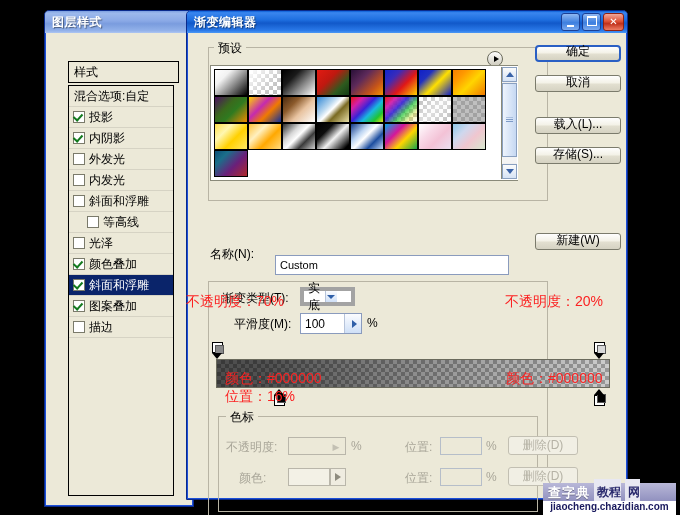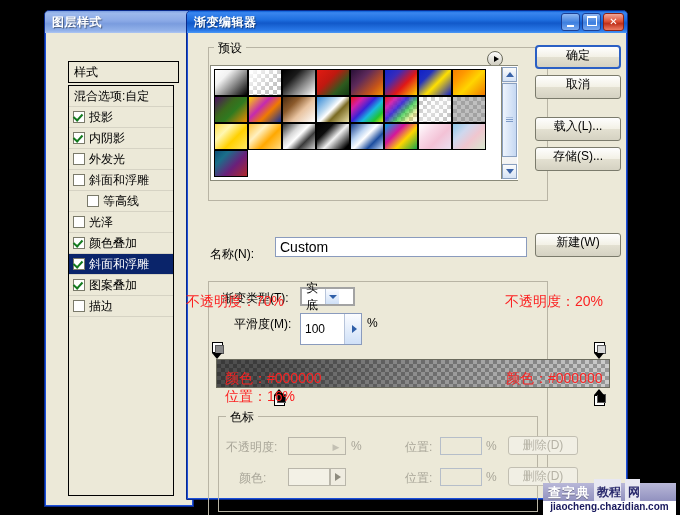--- a/index.html
+++ b/index.html
@@ -79,35 +79,35 @@
   .sb-btn.up .caret{border-bottom:5px solid #3a63a8;}
   .sb-btn.dn .caret{border-top:5px solid #3a63a8;}
   .sb-thumb{position:absolute;left:0;right:0;top:16px;height:74px;
         background:linear-gradient(90deg,#eef4fd,#c6d8f2);border:1px solid #8aa0c0;box-sizing:border-box;}
   .sb-grip{position:absolute;left:3px;right:3px;top:50%;transform:translateY(-50%);height:5px;
         background:repeating-linear-gradient(180deg,#7e9bc7 0 1px,transparent 1px 2px);}
   .sb-track{position:absolute;left:0;right:0;top:90px;bottom:16px;background:#f4f4f4;}
 
   
   .lbl{position:absolute;font-size:12px;white-space:nowrap;}
-  #nameInput{position:absolute;left:85px;top:204px;width:252px;height:20px;box-sizing:border-box;
-      border:1px solid #8a9bbd;background:#fff;font-family:inherit;font-size:14px;
+  #nameInput{position:absolute;left:85px;top:222px;width:234px;height:20px;box-sizing:border-box;
+      border:1px solid #8a9bbd;background:#fff;font-family:inherit;font-size:11px;
       padding:0 4px;color:#000;outline:none;}
 
   
   #typeGrp{left:16px;top:248px;width:320px;height:226px;}
-  .combo{position:absolute;height:19px;box-sizing:border-box;border:2px solid #a3a3a3;background:#fff;
+  .combo{position:absolute;height:19px;box-sizing:border-box;border:4px solid #a3a3a3;background:#fff;
       display:flex;align-items:center;font-size:12px;padding:0 14px 0 4px;}
   .combo .dd{margin-left:auto;width:16px;height:100%;
       background:linear-gradient(180deg,#fbfcff,#cfe0f7);border-left:1px solid #b7c4da;
       display:flex;align-items:center;justify-content:center;}
   .combo .dd::after{content:"";border-left:4px solid transparent;border-right:4px solid transparent;
       border-top:4px solid #2f5fa8;}
   #typeCombo{left:110px;top:254px;width:55px;}
-  #smoothBox{position:absolute;left:110px;top:280px;width:62px;height:32px;box-sizing:border-box;
+  #smoothBox{position:absolute;left:110px;top:280px;width:62px;height:21px;box-sizing:border-box;
       border:1px solid #8a9bbd;background:#fff;display:flex;align-items:center;font-size:12px;padding-left:4px;}
   #smoothBox .dd{margin-left:auto;width:16px;height:100%;
       background:linear-gradient(180deg,#fbfcff,#cfe0f7);border-left:1px solid #b7c4da;
       display:flex;align-items:center;justify-content:center;}
   #smoothBox .dd::after{content:"";border-left:5px solid #2f5fa8;border-top:4px solid transparent;
       border-bottom:4px solid transparent;margin-left:2px;}
 
   
   #gradStrip{position:absolute;left:26px;top:326px;width:394px;height:29px;
       border:1px solid #6a6a5c;box-sizing:border-box;}
@@ -131,23 +131,23 @@
   
   #stopsGrp{left:26px;top:383px;width:300px;height:82px;}
   #stopsLbl{left:36px;top:376px;}
   .dim{color:#a9a699;}
   .fld{position:absolute;height:18px;box-sizing:border-box;border:1px solid #b9b6aa;background:#ece9d8;}
   .fld.blue{border-color:#8a9bbd;}
   .btn-dim{position:absolute;height:19px;box-sizing:border-box;border:1px solid #c2bfb2;border-radius:3px;
       background:#f1efe4;color:#b5b2a5;font-size:12px;display:flex;align-items:center;justify-content:center;}
 
   
-  .btn{position:absolute;width:86px;height:24px;box-sizing:border-box;border:1px solid #7b7b6c;border-radius:3px;
+  .btn{position:absolute;width:86px;height:17px;box-sizing:border-box;border:1px solid #7b7b6c;border-radius:3px;
       background:linear-gradient(180deg,#fefefe 0%,#f3f1e6 48%,#e3e0d1 52%,#d5d2c2 100%);
-      font-size:12px;display:flex;align-items:flex-start;justify-content:center;color:#000;}
+      font-size:12px;display:flex;align-items:flex-end;justify-content:center;color:#000;}
   .btn.default{border:2px solid #2a5fc4;border-radius:4px;}
 
   
   .anno{position:absolute;color:#fb2222;font-size:14px;white-space:nowrap;font-weight:normal;}
 
   
   #wm{position:absolute;left:543px;top:483px;width:133px;height:30px;}
   #wm .bar{position:absolute;left:0;top:0;width:133px;height:19px;
       background:linear-gradient(180deg,#b9b8d8,#8f8fbe);display:flex;align-items:center;}
   #wm .cz{color:#fff;font-size:13px;font-weight:bold;padding-left:5px;letter-spacing:1px;
@@ -177,20 +177,24 @@
           <span class="cb on"></span>
           <span class="ls-label">投影</span>
         </div>
         <div class="ls-item">
           <span class="cb on"></span>
           <span class="ls-label">内阴影</span>
         </div>
         <div class="ls-item">
           <span class="cb"></span>
           <span class="ls-label">外发光</span>
+        </div>
+        <div class="ls-item">
+          <span class="cb"></span>
+          <span class="ls-label">内发光</span>
         </div>
         <div class="ls-item">
           <span class="cb"></span>
           <span class="ls-label">斜面和浮雕</span>
         </div>
         <div class="ls-item indent">
           <span class="cb"></span>
           <span class="ls-label">等高线</span>
         </div>
         <div class="ls-item">

